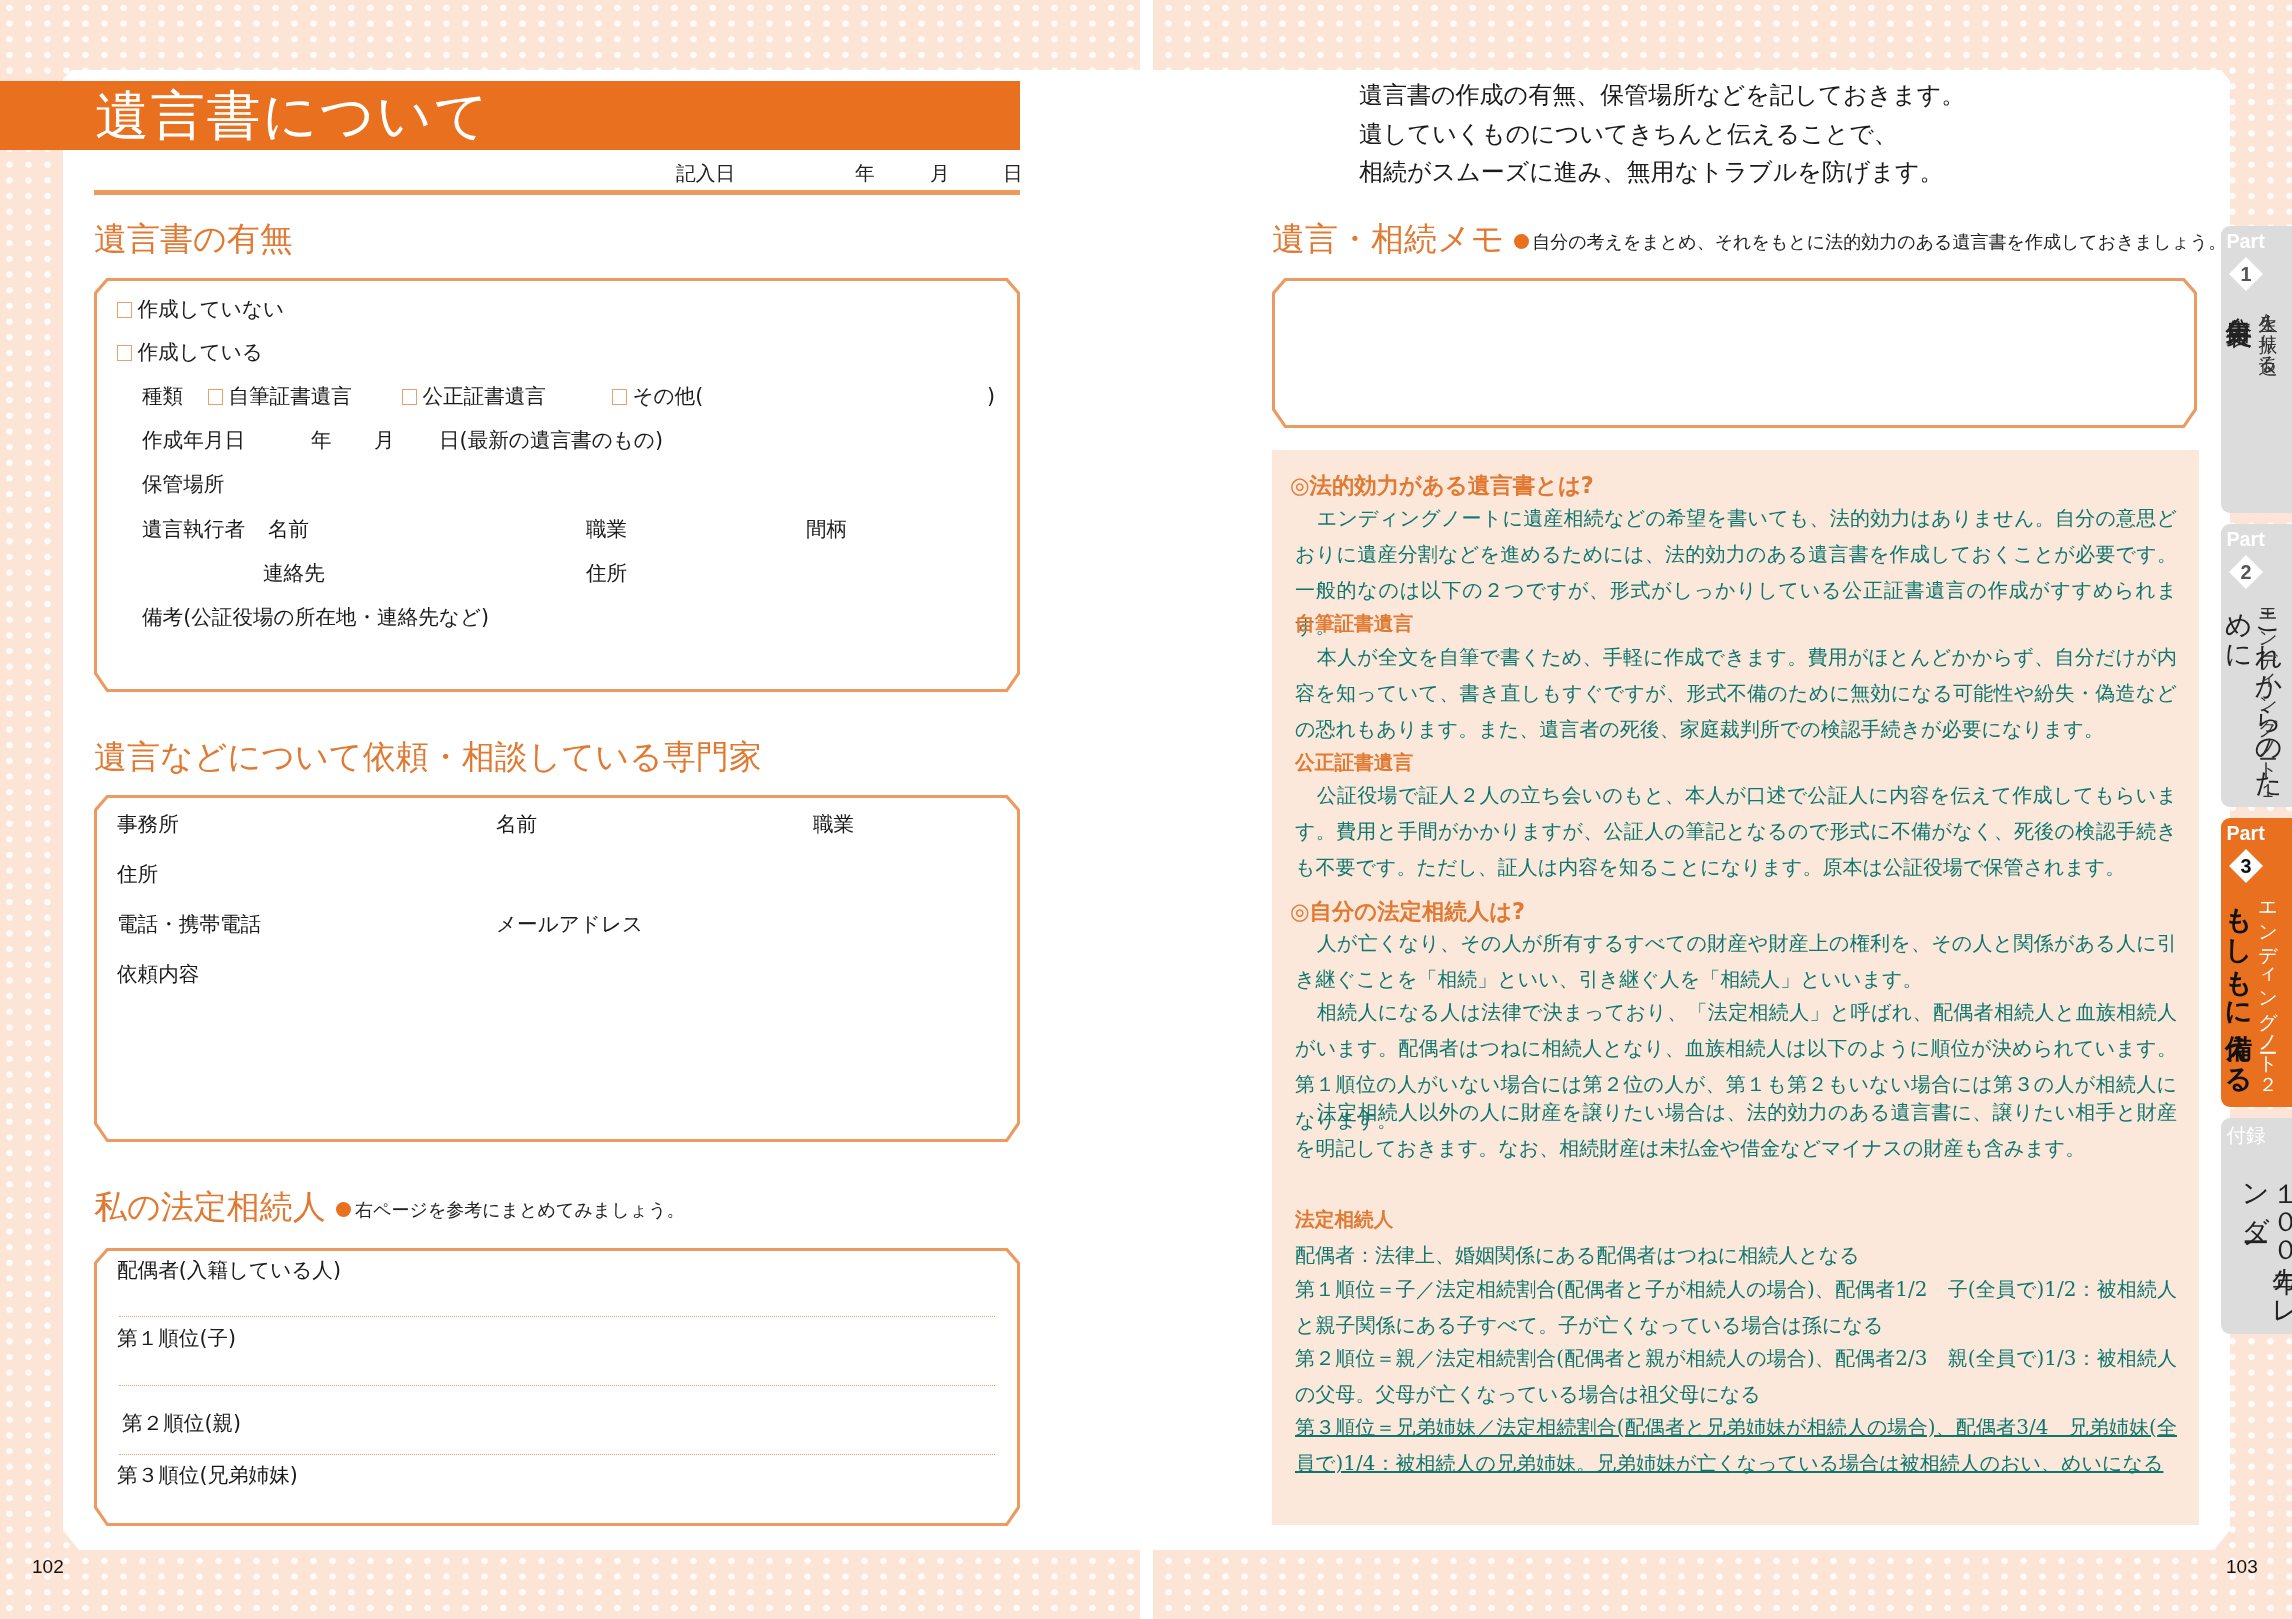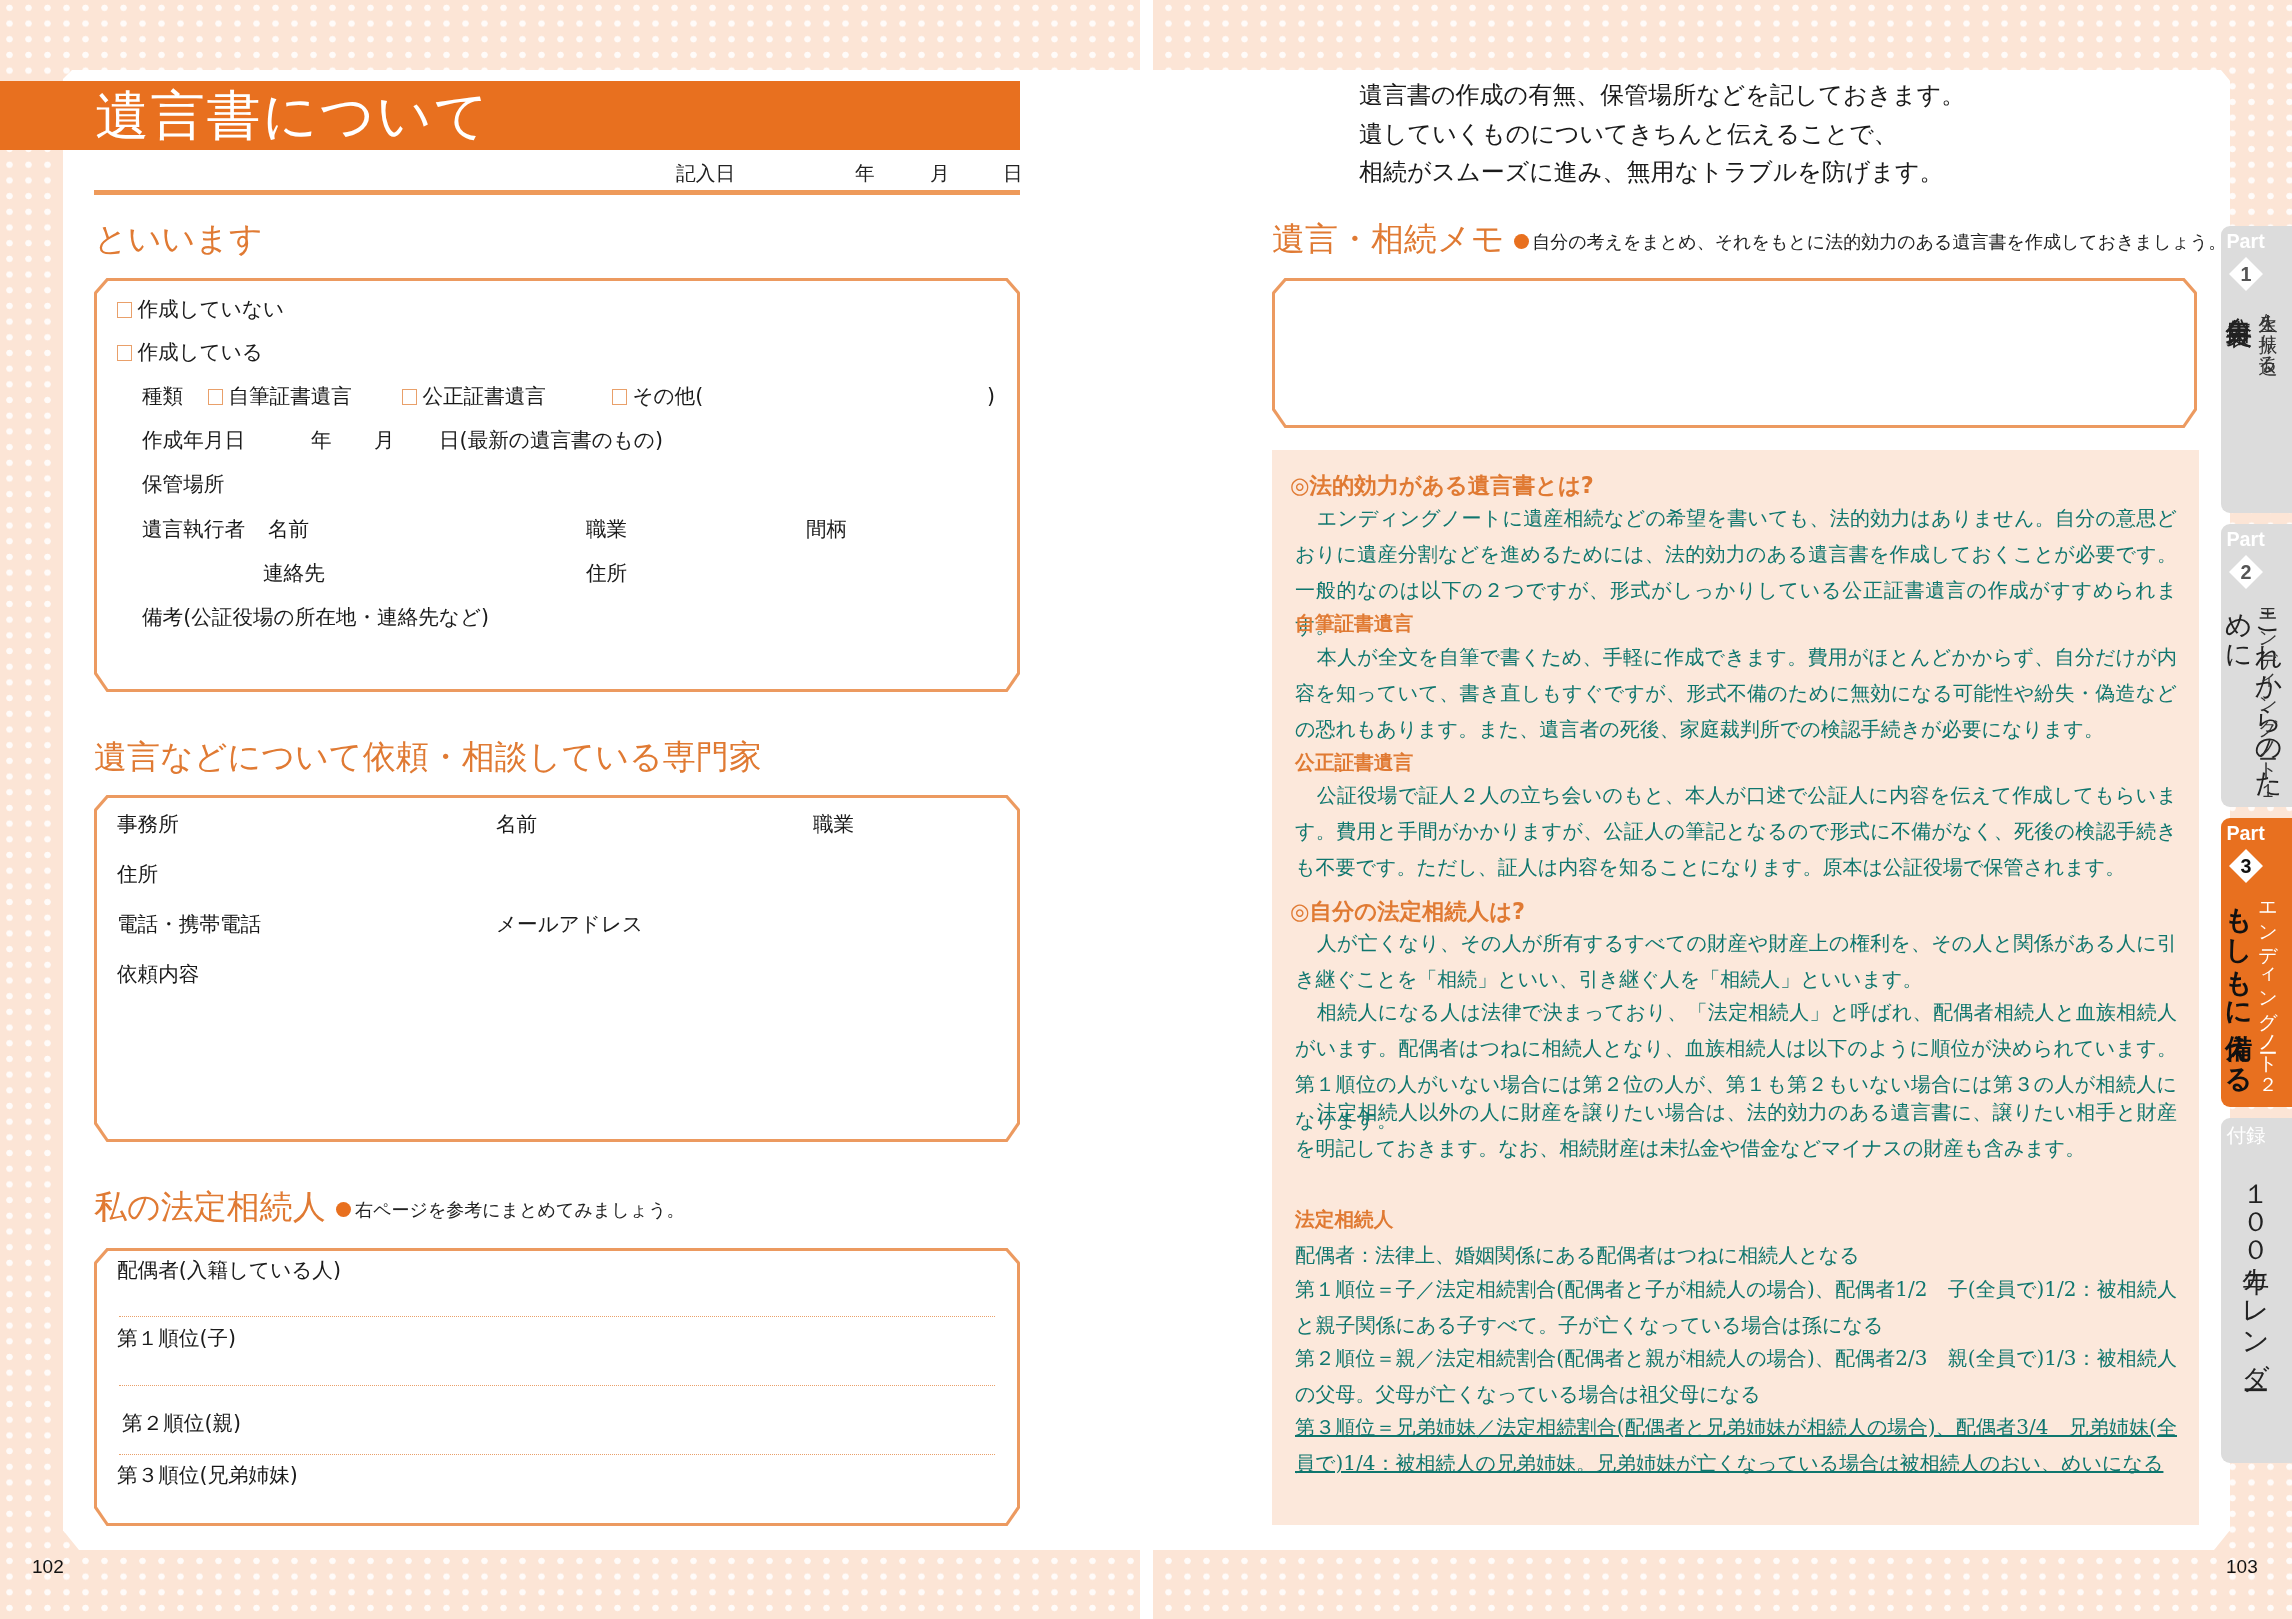--- a/index.html
+++ b/index.html
@@ -66,21 +66,21 @@
 
 <div class="abs title-bar"></div>
 <div class="abs title-text">遺言書について</div>
 
 <div class="abs date-row" style="left:676px;">記入日</div>
 <div class="abs date-row" style="left:855px;">年</div>
 <div class="abs date-row" style="left:930px;">月</div>
 <div class="abs date-row" style="left:1003px;">日</div>
 <div class="abs date-line"></div>
 
-<div class="abs sec-h" style="left:94px; top:218px;">といいます</div>
+<div class="abs sec-h" style="left:94px; top:218px;">遺言書の有無</div>
 <div class="box-wrap" style="left:94px; top:278px; width:926px; height:414px;">
   <div class="box-inner"></div>
 </div>
 <div class="f" style="left:117px; top:296px;"><span class="cb"></span><span>作成していない</span></div>
 <div class="f" style="left:117px; top:339px;"><span class="cb"></span><span>作成している</span></div>
 <div class="f" style="left:142px; top:383px;">種類</div>
 <div class="f" style="left:208px; top:383px;"><span class="cb"></span><span>自筆証書遺言</span></div>
 <div class="f" style="left:402px; top:383px;"><span class="cb"></span><span>公正証書遺言</span></div>
 <div class="f" style="left:596px; top:383px;padding-left:16px;"><span class="cb"></span><span>その他(</span></div>
 <div class="f" style="left:987px; top:383px;">)</div>
@@ -169,17 +169,17 @@
   <div class="tab-main">これからのために</div>
   <div class="tab-sub">エンディングノート１</div>
 </div>
 <div class="tab tab-orange" style="top:818px; height:289px;">
   <div class="tab-part">Part</div>
   <div class="tab-diamond"></div>
   <div class="tab-num">3</div>
   <div class="tab-main">もしもに備える</div>
   <div class="tab-sub">エンディングノート２</div>
 </div>
-<div class="tab tab-gray" style="top:1118px; height:345px;">
+<div class="tab tab-gray" style="top:1118px; height:216px;">
   <div class="tab-part" style="font-weight:normal;">付録</div>
   <div class="tab-main" style="left:19.7px; top:47px;">１００年カレンダー</div>
 </div>
 
 
 </body></html>

